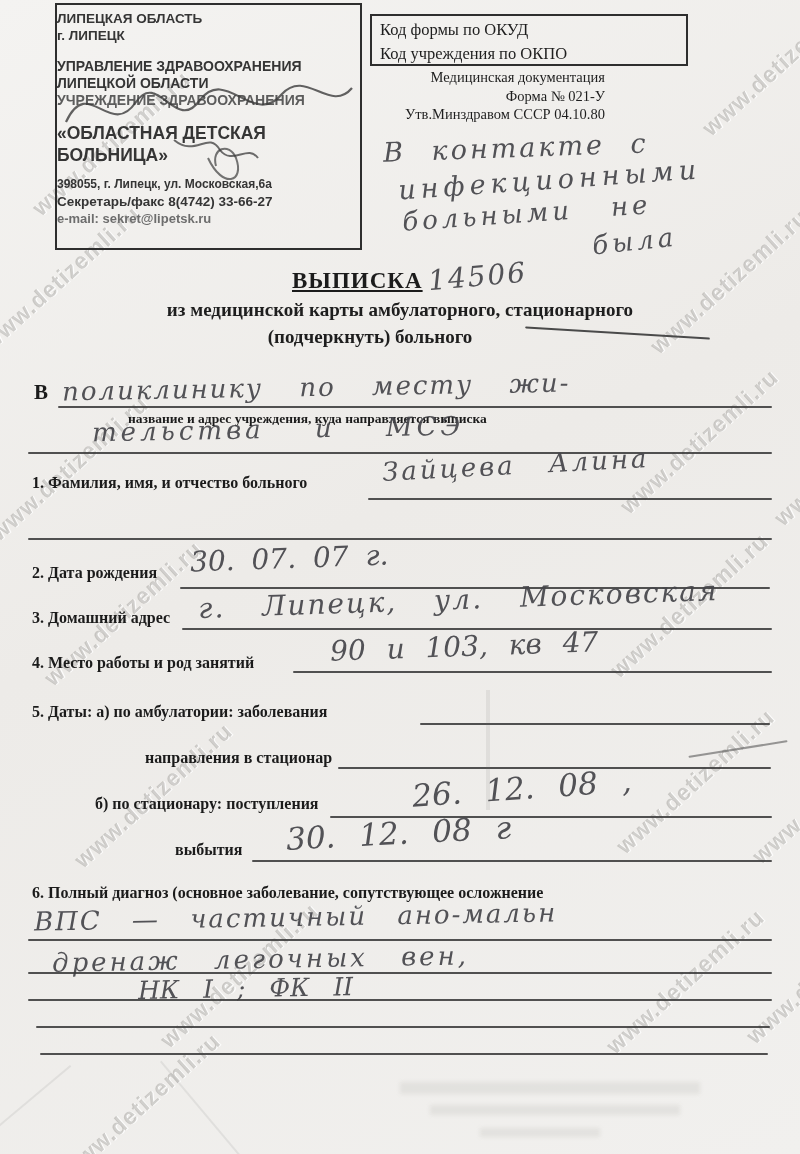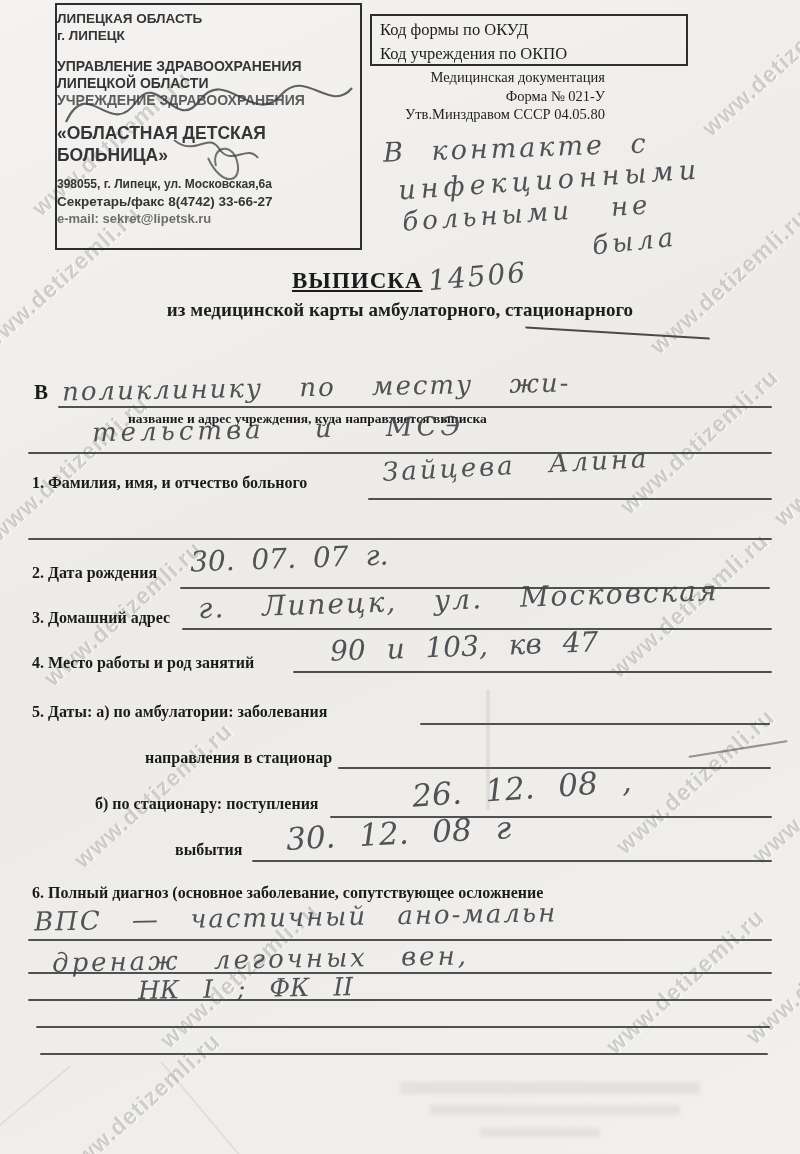--- a/index.html
+++ b/index.html
@@ -73,31 +73,32 @@
   </svg>
 
   <div class="codes">
     <div>Код формы по ОКУД</div>
     <div>Код учреждения по ОКПО</div>
   </div>
 
   <div class="meta">
     <div>Медицинская документация</div>
     <div>Форма № 021-У</div>
-    <div>Утв.Минздравом СССР 04.05.80</div>
+    <div>Утв.Минздравом СССР 04.10.80</div>
   </div>
 
   <span class="hw" style="left:383px;top:132px;font-size:27px;letter-spacing:3px;word-spacing:14px;transform:rotate(-2deg);">В контакте с</span>
   <span class="hw" style="left:398px;top:164px;font-size:27px;letter-spacing:5px;transform:rotate(-4deg);">инфекционными</span>
   <span class="hw" style="left:402px;top:198px;font-size:26px;letter-spacing:4px;word-spacing:26px;transform:rotate(-4deg);">больными не</span>
   <span class="hw" style="left:592px;top:226px;font-size:26px;letter-spacing:4px;transform:rotate(-6deg);">была</span>
 
   <span class="lbl" style="left:292px;top:268px;font-size:23px;letter-spacing:1px;text-decoration:underline;">ВЫПИСКА</span>
   <span class="hw" style="left:428px;top:260px;font-size:28px;letter-spacing:2px;transform:rotate(-5deg);">14506</span>
   <div class="title-line" style="left:0;top:299px;width:800px;font-size:19px;">из медицинской карты амбулаторного, стационарного</div>
+  <div class="title-line" style="left:0;top:326px;width:740px;font-size:19px;">(подчеркнуть) больного</div>
   <div class="stroke" style="left:525px;top:332px;width:185px;transform:rotate(3.5deg);"></div>
 
   <span class="lbl" style="left:34px;top:380px;font-size:21px;">В</span>
   <span class="hw" style="left:62px;top:372px;font-size:26px;letter-spacing:2px;word-spacing:26px;transform:rotate(-1deg);">поликлинику по месту жи-</span>
   <div class="rule" style="left:58px;top:406px;width:714px;"></div>
   <span class="lbl" style="left:128px;top:411px;font-size:13.5px;">название и адрес учреждения, куда направляется выписка</span>
   <span class="hw" style="left:92px;top:414px;font-size:26px;letter-spacing:4px;word-spacing:38px;transform:rotate(-1deg);">тельства и МСЭ</span>
   <div class="rule" style="left:28px;top:452px;width:744px;"></div>
 
   <span class="lbl" style="left:32px;top:474px;">1. Фамилия, имя, и отчество больного</span>

